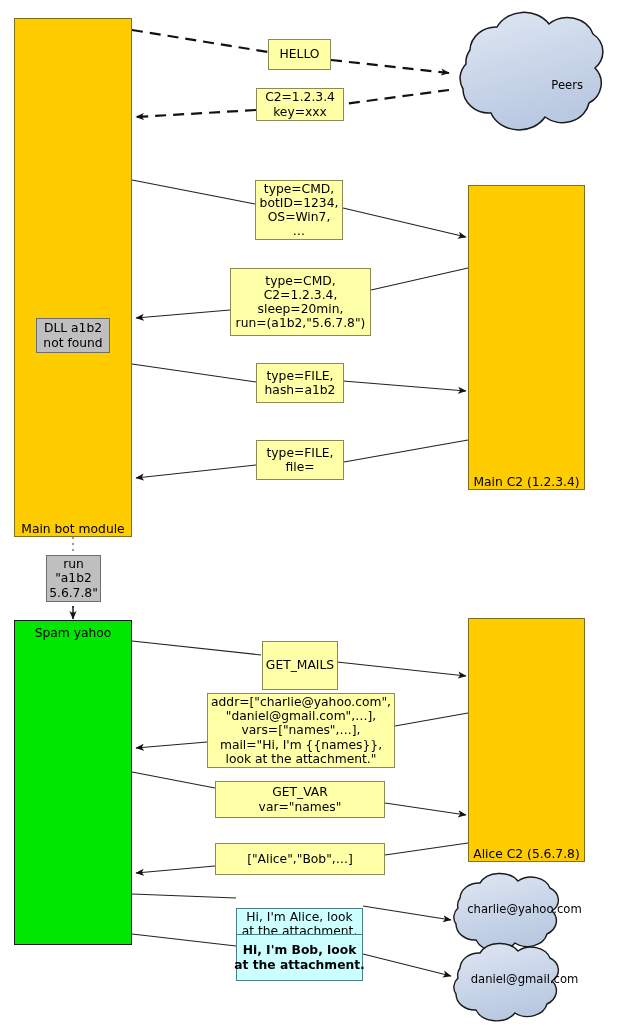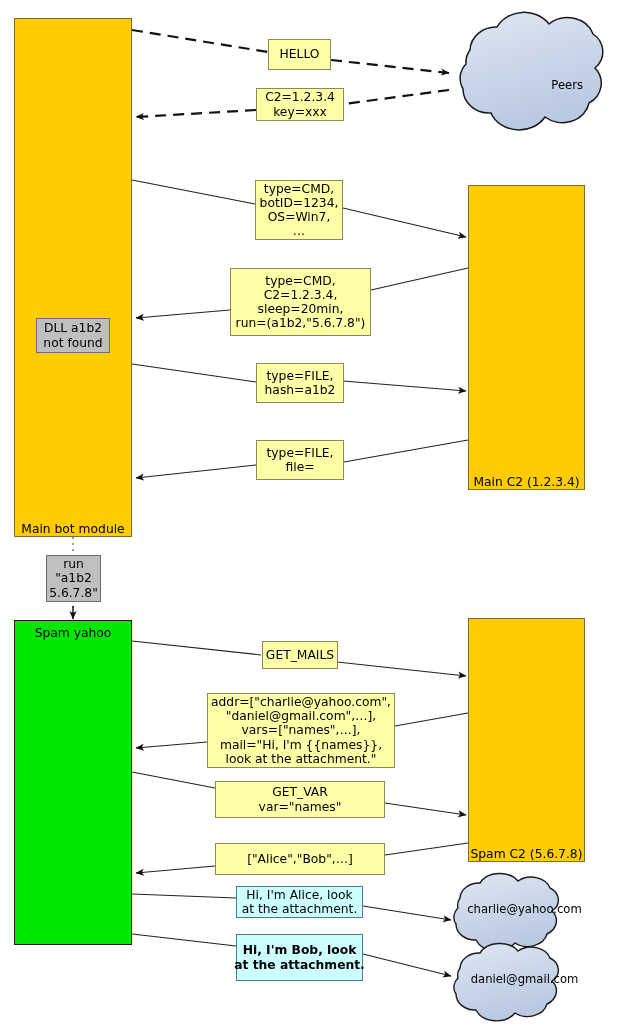--- a/index.html
+++ b/index.html
@@ -179,21 +179,21 @@
 
   <div class="node lifeline" style="left:468px; top:185px; width:117px; height:305px;">
     <span class="lbl">Main C2 (1.2.3.4)</span>
   </div>
 
   <div class="node lifeline-green" style="left:14px; top:620px; width:118px; height:325px;">
     <span class="lbl">Spam yahoo</span>
   </div>
 
   <div class="node lifeline" style="left:468px; top:618px; width:117px; height:244px;">
-    <span class="lbl">Spam C2 (5.6.7.8)</span>
+    <span class="lbl">Alice C2 (5.6.7.8)</span>
   </div>
 
   <div class="cloud-label" style="left:468px; top:78px; width:115px;text-align:right;">Peers</div>
   <div class="cloud-label" style="left:452px; top:902px; width:145px;">charlie@yahoo.com</div>
   <div class="cloud-label" style="left:452px; top:972px; width:145px;">daniel@gmail.com</div>
 
   <div class="node msg" style="left:268px; top:39px; width:63px; height:31px;">
     <span class="lbl">HELLO</span>
   </div>
 
@@ -231,42 +231,42 @@
     <span class="lbl">DLL a1b2
 not found</span>
   </div>
 
   <div class="node note-gray" style="left:46px; top:555px; width:55px; height:47px;">
     <span class="lbl">run
 "a1b2
 5.6.7.8"</span>
   </div>
 
-  <div class="node msg" style="left:262px; top:641px; width:76px; height:28px;">
+  <div class="node msg" style="left:262px; top:641px; width:76px; height:49px;">
     <span class="lbl">GET_MAILS</span>
   </div>
 
   <div class="node msg" style="left:207px; top:693px; width:188px; height:75px;">
     <span class="lbl">addr=["charlie@yahoo.com",
 "daniel@gmail.com",…],
 vars=["names",…],
 mail="Hi, I'm {{names}},
 look at the attachment."</span>
   </div>
 
   <div class="node msg" style="left:215px; top:781px; width:170px; height:37px;">
     <span class="lbl">GET_VAR
 var="names"</span>
   </div>
 
   <div class="node msg" style="left:215px; top:843px; width:170px; height:32px;">
     <span class="lbl">["Alice","Bob",…]</span>
   </div>
 
-  <div class="node msg-cyan" style="left:236px; top:886px; width:127px; height:32px;">
+  <div class="node msg-cyan" style="left:236px; top:908px; width:127px; height:32px;">
     <span class="lbl">Hi, I'm Alice, look
 at the attachment.</span>
   </div>
 
   <div class="node msg-cyan" style="left:236px; top:934px; width:127px; height:47px;font-weight:bold;">
     <span class="lbl">Hi, I'm Bob, look
 at the attachment.</span>
   </div>
 
 </div>

